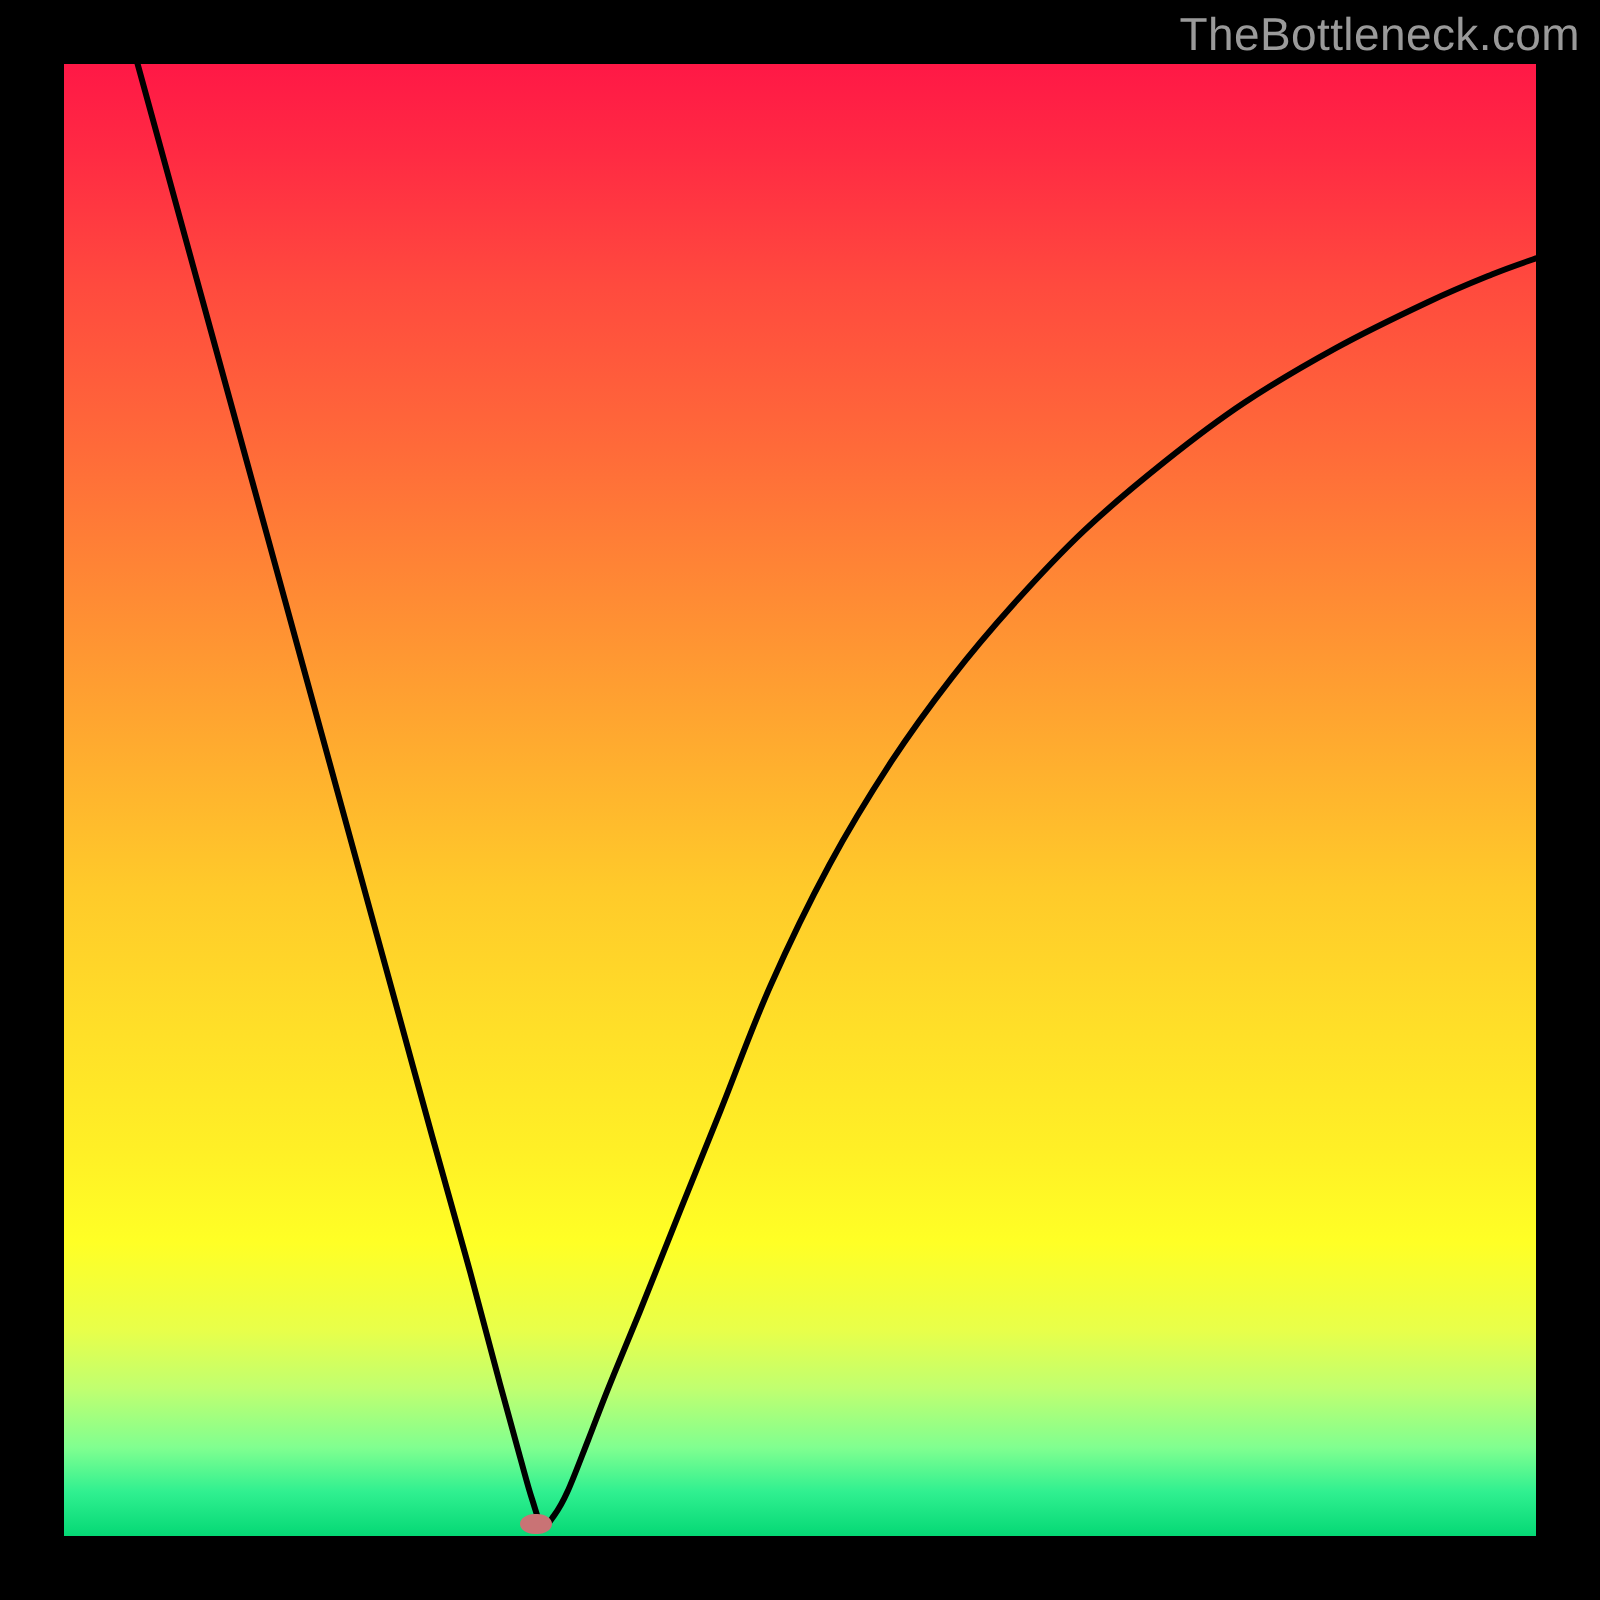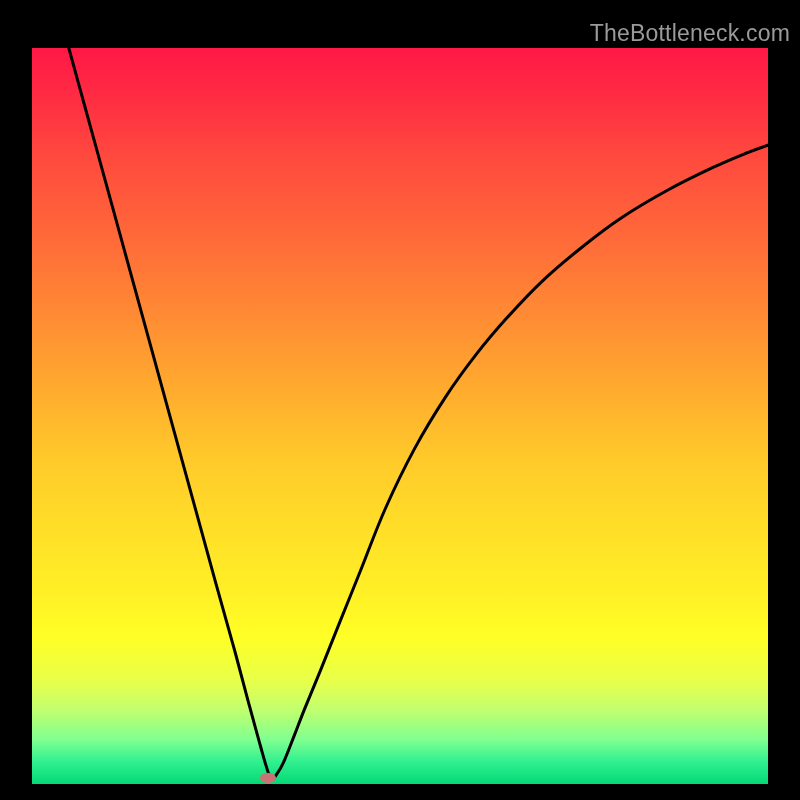--- a/index.html
+++ b/index.html
@@ -7,21 +7,21 @@
     padding: 0;
     width: 800px;
     height: 800px;
     background: #000;
     overflow: hidden;
     font-family: Arial, Helvetica, sans-serif;
   }
   .frame {
     position: absolute;
     left: 0;
-    top: 16px;
+    top: 0;
     width: 800px;
     height: 609px;
     background: #000;
   }
   .plot {
     position: absolute;
     left: 32px;
     top: 32px;
     width: 736px;
     height: 736px;

